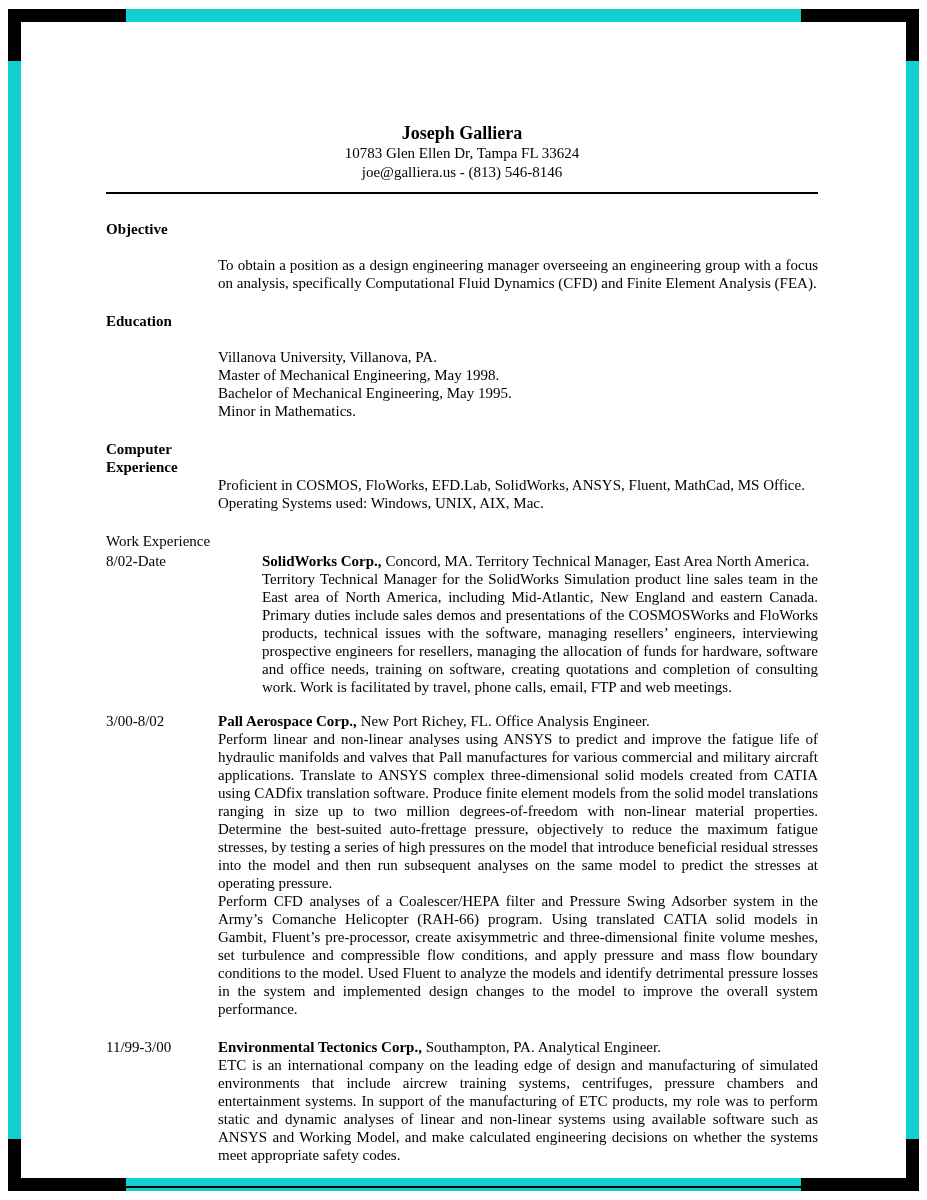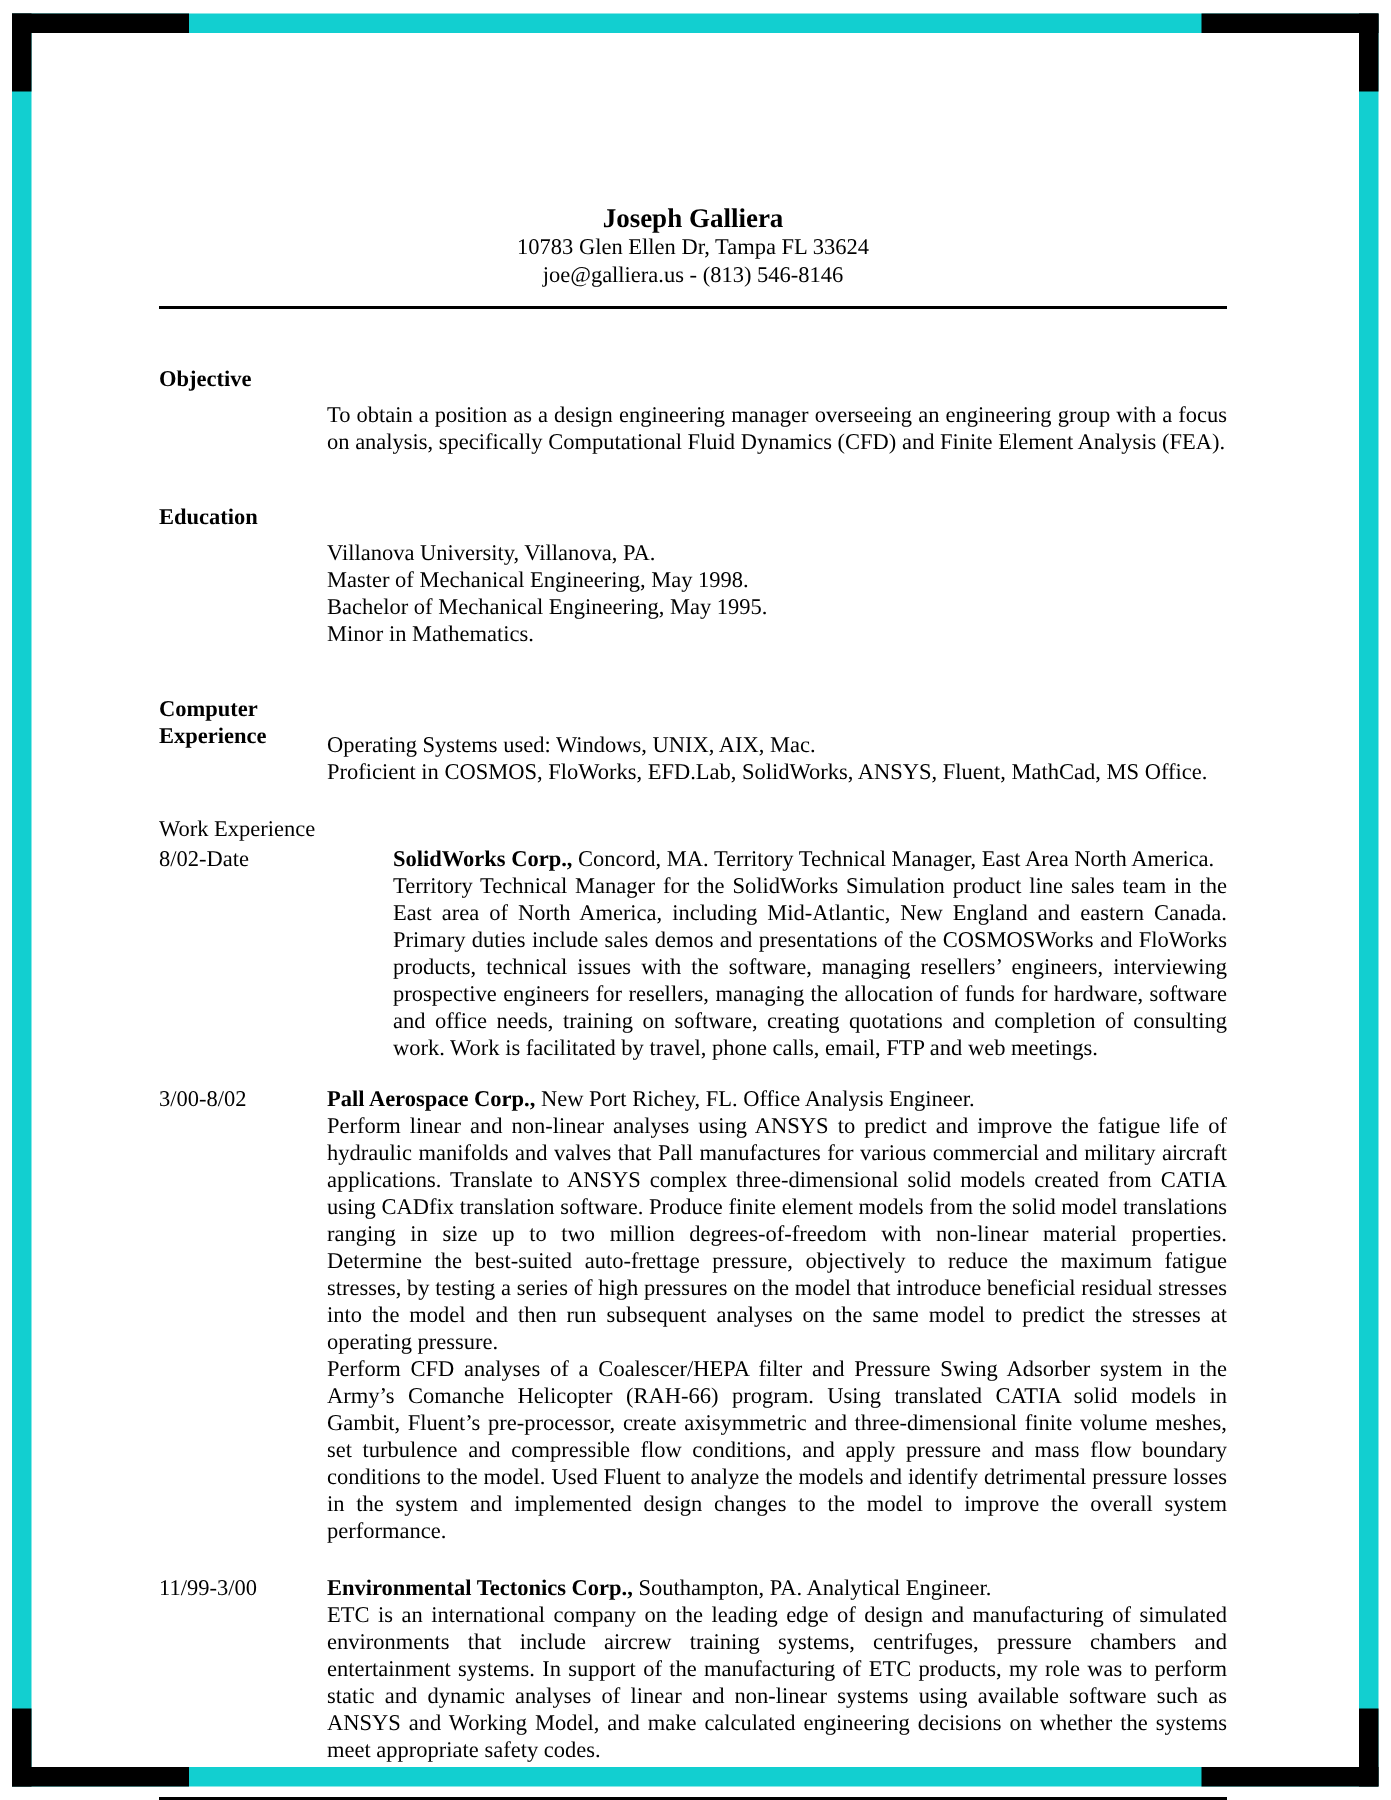--- a/index.html
+++ b/index.html
@@ -22,40 +22,39 @@
   .corner-h, .corner-v { position:absolute; background:var(--corner-color, #000000); }
   .corner-h { width:118px; height:13px; }
   .corner-v { width:13px; height:52px; }
   .tl-h { top:9px; left:8px; }   .tl-v { top:9px; left:8px; }
   .tr-h { top:9px; right:8px; }  .tr-v { top:9px; right:8px; }
   .bl-h { bottom:9px; left:8px; }  .bl-v { bottom:9px; left:8px; }
   .br-h { bottom:9px; right:8px; } .br-v { bottom:9px; right:8px; }
 
   .content {
     position:absolute;
-    left:106px; top:134px;
+    left:106px; top:122px;
     width:712px;
     font-size:15px;
     line-height:18px;
   }
   .resume-header { text-align:center; }
   .name { font-size:18px; font-weight:bold; line-height:22px; margin:0; }
   .addr, .contact { font-size:15px; line-height:19px; }
 
   .rule { height:2px; background:#000; }
   .top-rule { margin-top:10px; }
   .bottom-rule { margin-top:22px; }
 
   .section { display:flex; margin-top:20px; }
   .section-label {
     flex:0 0 112px; width:112px;
     font-weight:bold;
     padding-right:10px;
     box-sizing:border-box;
-    margin-top:12px;
   }
   .section-body { flex:1;margin-top:36px; }
   .section-body p { margin:0; text-align:justify; }
   .line { text-align:left; }
 
   .work-title { font-weight:normal; margin-top:20px; }
 
   .entry { display:flex; margin-top:16px; }
   .entry.first { margin-top:2px;gap:44px; }
   .entry-date { flex:0 0 112px; width:112px; padding-right:10px; box-sizing:border-box; }
@@ -101,22 +100,22 @@
         <div class="line">Villanova University, Villanova, PA.</div>
         <div class="line">Master of Mechanical Engineering, May 1998.</div>
         <div class="line">Bachelor of Mechanical Engineering, May 1995.</div>
         <div class="line">Minor in Mathematics.</div>
       </div>
     </div>
 
     <div class="section">
       <div class="section-label">Computer Experience</div>
       <div class="section-body">
+        <div class="line">Proficient in COSMOS, FloWorks, EFD.Lab, SolidWorks, ANSYS, Fluent, MathCad, MS Office.</div>
         <div class="line">Operating Systems used: Windows, UNIX, AIX, Mac.</div>
-        <div class="line">Proficient in COSMOS, FloWorks, EFD.Lab, SolidWorks, ANSYS, Fluent, MathCad, MS Office.</div>
       </div>
     </div>
 
     <div class="work-title">Work Experience</div>
 
     <div class="entry first">
       <div class="entry-date">8/02-Date</div>
       <div class="entry-body">
         <p><span class="company">SolidWorks Corp.,</span><span> Concord, MA.  Territory Technical Manager, East Area North America.</span></p>
         <p>Territory Technical Manager for the SolidWorks Simulation product line sales team in the East area of North America, including Mid-Atlantic, New England and eastern Canada. Primary duties include sales demos and presentations of the COSMOSWorks and FloWorks products, technical issues with the software, managing resellers’ engineers, interviewing prospective engineers for resellers, managing the allocation of funds for hardware, software and office needs, training on software, creating quotations and completion of consulting work.  Work is facilitated by travel, phone calls, email, FTP and web meetings.</p>

